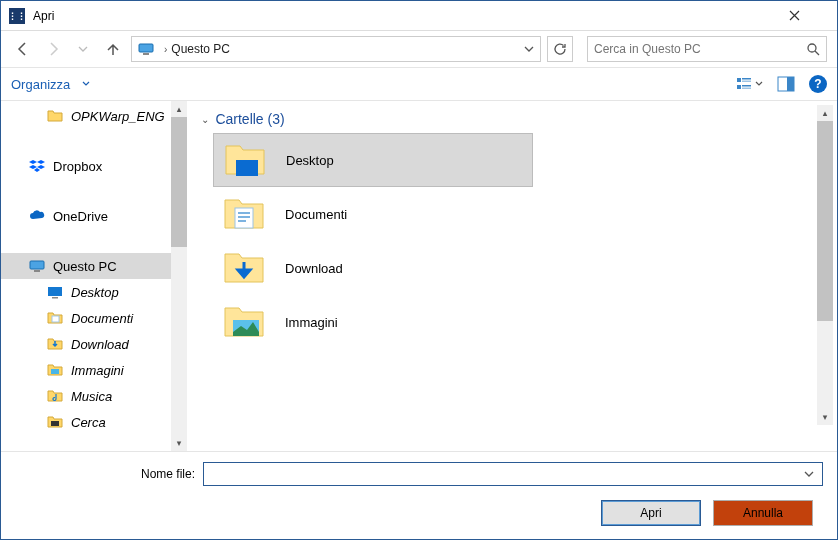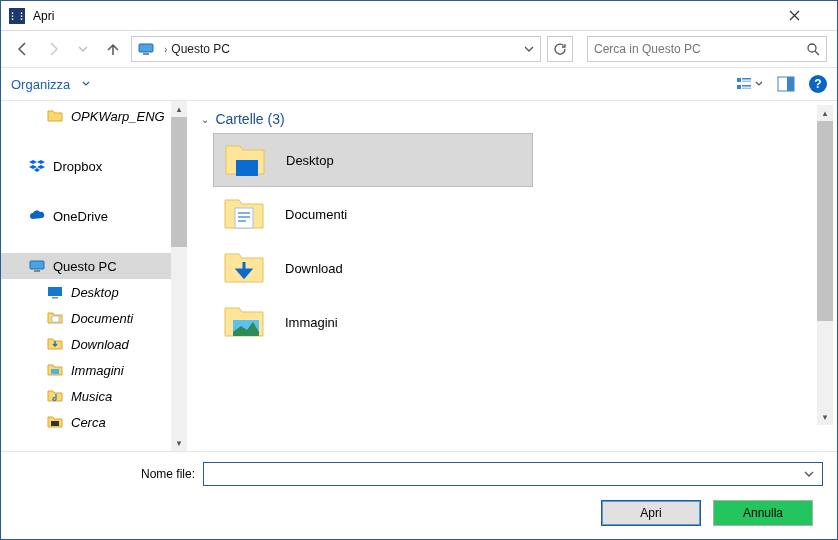--- a/index.html
+++ b/index.html
@@ -51,21 +51,21 @@
 .main-scroll .arrow { height:16px; display:flex; align-items:center; justify-content:center; font-size:9px; color:#555; }
 .main-scroll .thumb { height:200px; background:#c2c2c2; }
 .main-scroll .track { flex:1; }
 .footer { border-top:1px solid #e5e5e5; padding:10px 14px 12px; }
 .filerow { display:flex; align-items:center; gap:8px; margin-bottom:14px; }
 .filerow label { font-size:12px; width:180px; text-align:right; }
 .filerow .combo { flex:1; height:24px; border:1px solid #2a5a94; display:flex; align-items:center; padding:0 4px; }
 .filerow .combo input { flex:1; border:none; outline:none; font-size:12px; }
 .filerow .combo .dd { color:#555; font-size:10px; padding:0 4px; }
 .btnrow { display:flex; justify-content:flex-end; gap:12px; padding-right:10px; }
-.btn { width:100px; height:26px; border:1px solid #adadad; background:#22c55e; font-size:12px; display:flex; align-items:center; justify-content:center; }
+.btn { width:100px; height:26px; border:1px solid #adadad; background:#c2410c; font-size:12px; display:flex; align-items:center; justify-content:center; }
 .btn.primary { border:1px solid #2a5a94; background:#e1e1e1; box-shadow: inset 0 0 0 1px #5b9bd5; }
 svg { display:block; }
 </style>
 </head>
 <body>
 
 <div class="titlebar">
   <div class="app-icon">
       <span>⋮⋮</span>
     </div>

